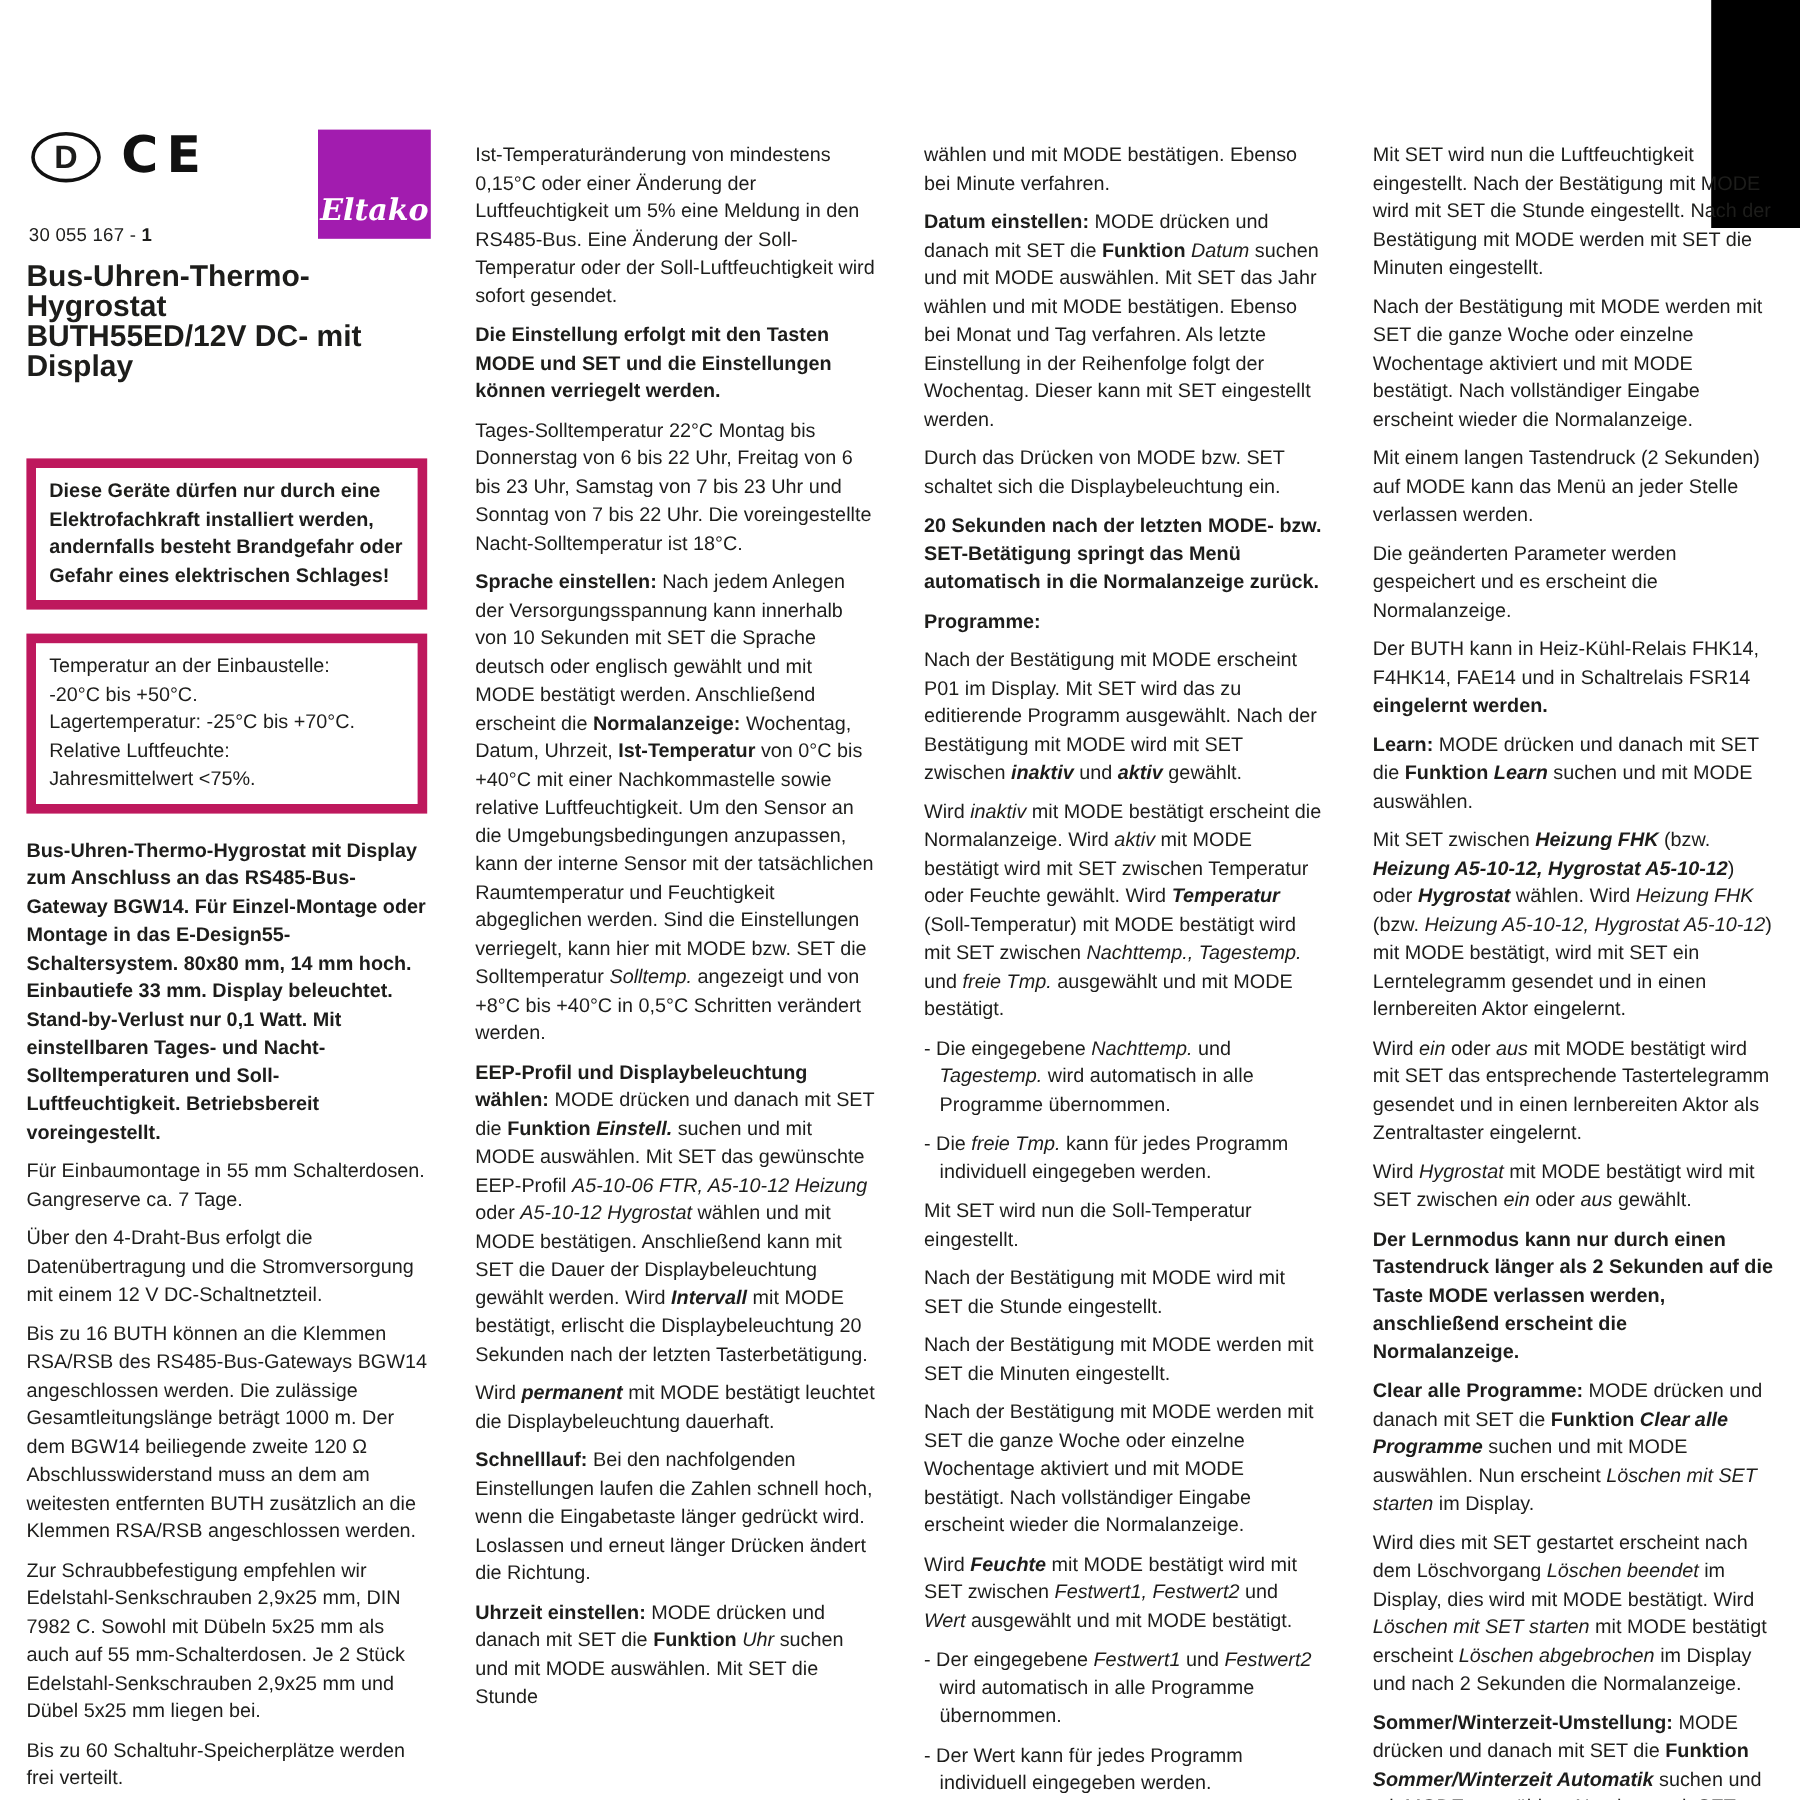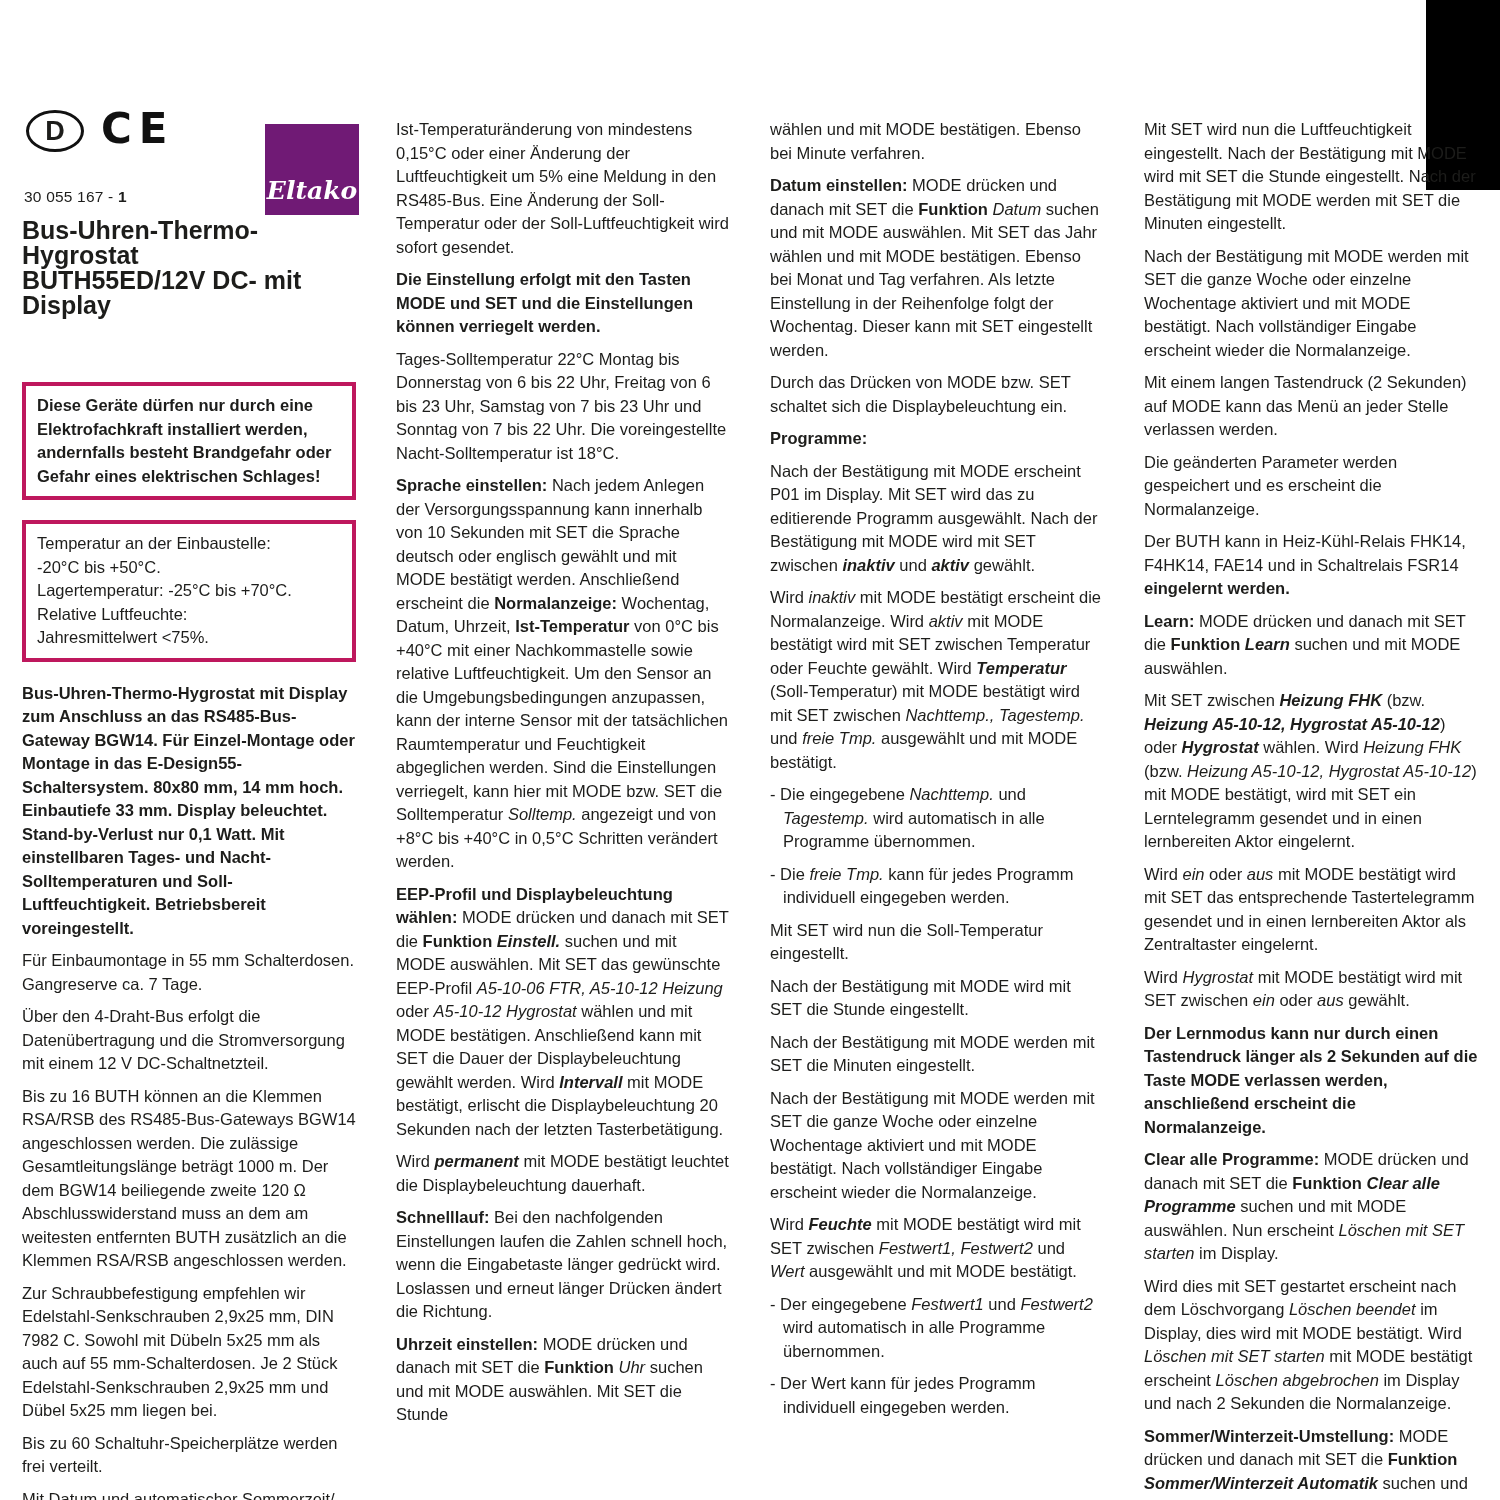--- a/index.html
+++ b/index.html
@@ -18,37 +18,37 @@
     font-size:27px; font-weight:700;
   }
   .ce-mark {
     position:absolute; left:101px; top:104px;
     font-size:42px; font-weight:700; letter-spacing:7px; color:#111;
     font-family:"DejaVu Sans",sans-serif;
   }
   .doc-number { position:absolute; left:24px; top:176px; font-size:15.5px; letter-spacing:0.2px;margin-top:12px; }
   .doc-number .b { font-weight:700; }
   .brand-box {
-    position:absolute; left:265px; top:124px; width:94px; height:91px; background:#701a75;
+    position:absolute; left:265px; top:108px; width:94px; height:91px; background:#a21caf;
     display:flex; align-items:flex-end; justify-content:center; padding-bottom:10px;
   }
   .brand-box .brand-text {
     color:#fff; font-style:italic; font-weight:700; font-size:25px;
     font-family:"DejaVu Serif","Liberation Serif",serif;
   }
 
   
   .columns {
     position:absolute; top:118px; left:22px; width:1456px;
     display:grid; grid-template-columns:repeat(4, 1fr); column-gap:40px;
   }
   .col { font-size:16.5px; line-height:23.5px; }
   .col p { margin-bottom:9px; }
   .col h1.doc-title { font-size:25px; line-height:25px; font-weight:700; margin-top:100px; margin-bottom:64px; }
-  .col .box { border:4px solid #be185d; padding:8px 11px; margin-bottom:20px; }
+  .col .box { border:8px solid #be185d; padding:8px 11px; margin-bottom:20px; }
   .col .box.boldbox { font-weight:700; }
   .col .dash { padding-left:13px; text-indent:-13px; }
   .b  { font-weight:700; }
   .i  { font-style:italic; }
   .bi { font-weight:700; font-style:italic; }
   .n  { font-weight:inherit; }
 </style>
 </head>
 <body>
 
@@ -93,20 +93,21 @@
         <p><span class="b">Sprache einstellen:</span><span class="n"> Nach jedem Anlegen der Versorgungsspannung kann innerhalb von 10 Sekunden mit SET die Sprache deutsch oder englisch gewählt und mit MODE bestätigt werden. Anschließend erscheint die </span><span class="b">Normalanzeige:</span><span class="n"> Wochentag, Datum, Uhrzeit, </span><span class="b">Ist-Temperatur</span><span class="n"> von 0°C bis +40°C mit einer Nachkommastelle sowie relative Luftfeuchtigkeit. Um den Sensor an die Umgebungsbedingungen anzupassen, kann der interne Sensor mit der tatsächlichen Raumtemperatur und Feuchtigkeit abgeglichen werden. Sind die Einstellungen verriegelt, kann hier mit MODE bzw. SET die Solltemperatur </span><span class="i">Solltemp.</span><span class="n"> angezeigt und von +8°C bis +40°C in 0,5°C Schritten verändert werden.</span></p>
         <p><span class="b">EEP-Profil und Displaybeleuchtung wählen:</span><span class="n"> MODE drücken und danach mit SET die </span><span class="b">Funktion</span><span class="n"> </span><span class="bi">Einstell.</span><span class="n"> suchen und mit MODE auswählen. Mit SET das gewünschte EEP-Profil </span><span class="i">A5-10-06 FTR, A5-10-12 Heizung</span><span class="n"> oder </span><span class="i">A5-10-12 Hygrostat</span><span class="n"> wählen und mit MODE bestätigen. Anschließend kann mit SET die Dauer der Displaybeleuchtung gewählt werden. Wird </span><span class="bi">Intervall</span><span class="n"> mit MODE bestätigt, erlischt die Displaybeleuchtung 20 Sekunden nach der letzten Tasterbetätigung.</span></p>
         <p><span class="n">Wird </span><span class="bi">permanent</span><span class="n"> mit MODE bestätigt leuchtet die Displaybeleuchtung dauerhaft.</span></p>
         <p><span class="b">Schnelllauf:</span><span class="n"> Bei den nachfolgenden Einstellungen laufen die Zahlen schnell hoch, wenn die Eingabetaste länger gedrückt wird. Loslassen und erneut länger Drücken ändert die Richtung.</span></p>
         <p><span class="b">Uhrzeit einstellen:</span><span class="n"> MODE drücken und danach mit SET die </span><span class="b">Funktion</span><span class="n"> </span><span class="i">Uhr</span><span class="n"> suchen und mit MODE auswählen. Mit SET die Stunde</span></p>
       </div>
     <div class="col">
         <p><span class="n">wählen und mit MODE bestätigen. Ebenso bei Minute verfahren.</span></p>
         <p><span class="b">Datum einstellen:</span><span class="n"> MODE drücken und danach mit SET die </span><span class="b">Funktion</span><span class="n"> </span><span class="i">Datum</span><span class="n"> suchen und mit MODE auswählen. Mit SET das Jahr wählen und mit MODE bestätigen. Ebenso bei Monat und Tag verfahren. Als letzte Einstellung in der Reihenfolge folgt der Wochentag. Dieser kann mit SET eingestellt werden.</span></p>
         <p><span class="n">Durch das Drücken von MODE bzw. SET schaltet sich die Displaybeleuchtung ein.</span></p>
+        <p><span class="b">20 Sekunden nach der letzten MODE- bzw. SET-Betätigung springt das Menü automatisch in die Normalanzeige zurück.</span></p>
         <p><span class="b">Programme:</span></p>
         <p><span class="n">Nach der Bestätigung mit MODE erscheint P01 im Display. Mit SET wird das zu editierende Programm ausgewählt. Nach der Bestätigung mit MODE wird mit SET zwischen </span><span class="bi">inaktiv</span><span class="n"> und </span><span class="bi">aktiv</span><span class="n"> gewählt.</span></p>
         <p><span class="n">Wird </span><span class="i">inaktiv</span><span class="n"> mit MODE bestätigt erscheint die Normalanzeige. Wird </span><span class="i">aktiv</span><span class="n"> mit MODE bestätigt wird mit SET zwischen Temperatur oder Feuchte gewählt. Wird </span><span class="bi">Temperatur</span><span class="n"> (Soll-Temperatur) mit MODE bestätigt wird mit SET zwischen </span><span class="i">Nachttemp., Tagestemp.</span><span class="n"> und </span><span class="i">freie Tmp.</span><span class="n"> ausgewählt und mit MODE bestätigt.</span></p>
         <p class="dash"><span class="n">- Die eingegebene </span><span class="i">Nachttemp.</span><span class="n"> und </span><span class="i">Tagestemp.</span><span class="n"> wird automatisch in alle Programme übernommen.</span></p>
         <p class="dash"><span class="n">- Die </span><span class="i">freie Tmp.</span><span class="n"> kann für jedes Programm individuell eingegeben werden.</span></p>
         <p><span class="n">Mit SET wird nun die Soll-Temperatur eingestellt.</span></p>
         <p><span class="n">Nach der Bestätigung mit MODE wird mit SET die Stunde eingestellt.</span></p>
         <p><span class="n">Nach der Bestätigung mit MODE werden mit SET die Minuten eingestellt.</span></p>
         <p><span class="n">Nach der Bestätigung mit MODE werden mit SET die ganze Woche oder einzelne Wochentage aktiviert und mit MODE bestätigt. Nach vollständiger Eingabe erscheint wieder die Normalanzeige.</span></p>
         <p><span class="n">Wird </span><span class="bi">Feuchte</span><span class="n"> mit MODE bestätigt wird mit SET zwischen </span><span class="i">Festwert1, Festwert2</span><span class="n"> und </span><span class="i">Wert</span><span class="n"> ausgewählt und mit MODE bestätigt.</span></p>

